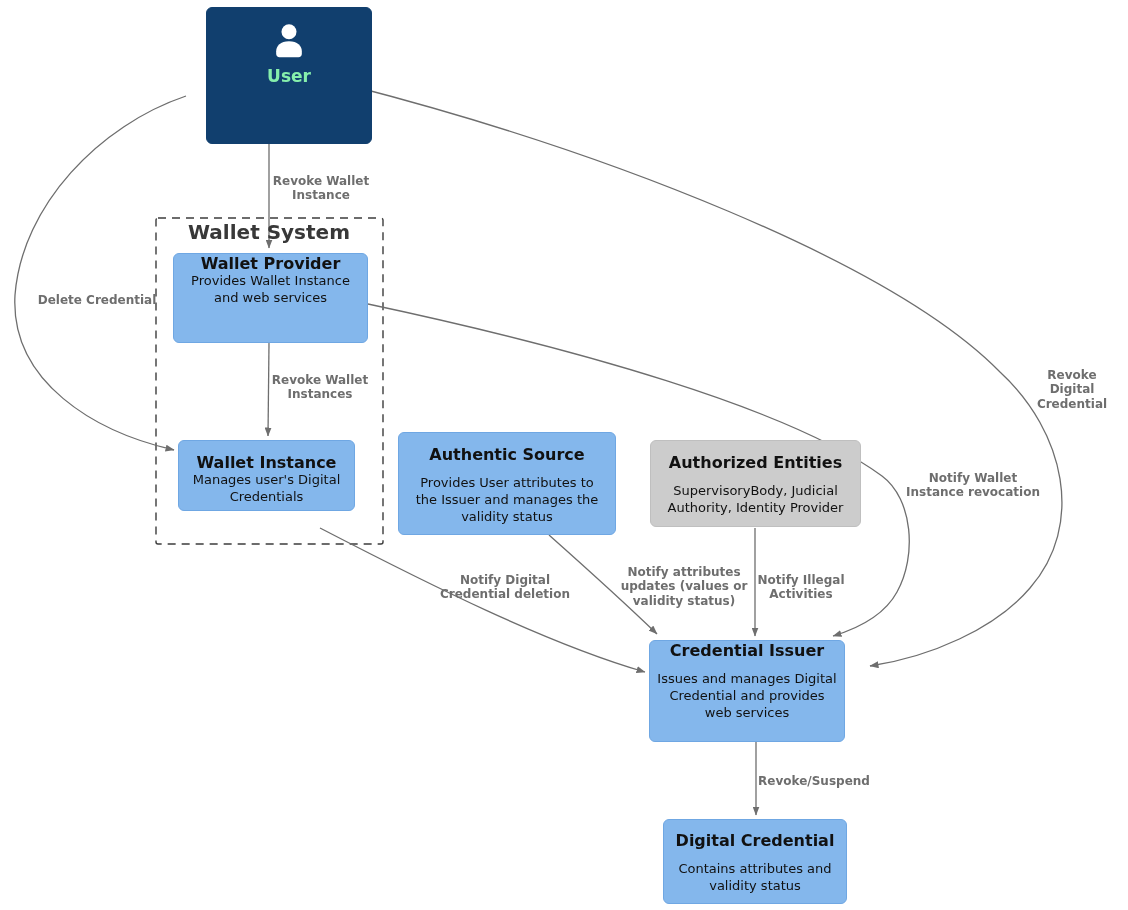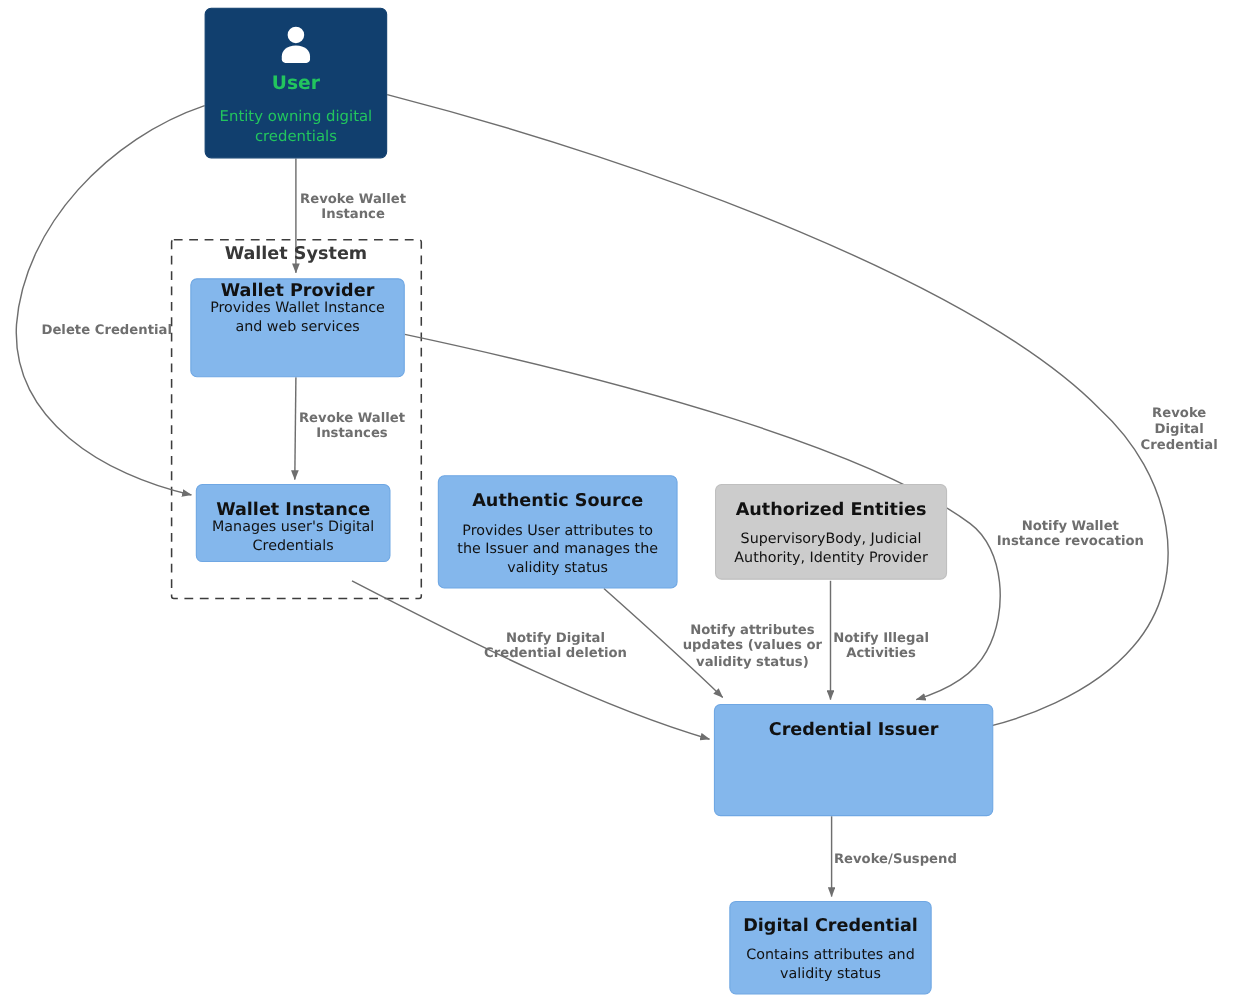--- a/index.html
+++ b/index.html
@@ -55,37 +55,38 @@
     color: var(--text-color);
   }
   .node.gray {
     background: var(--node-gray);
     border: 1px solid var(--node-gray-border);
     color: var(--text-color);
   }
   .node.dark {
     background: var(--node-dark);
     border: 1px solid var(--node-dark);
-    color: #22c55e;
+    color: #86efac;
+    margin-left: 20px;
   }
   .node-title {
     font-size: 16px;
     font-weight: bold;
     line-height: 1.2;
     white-space: pre-line;
   }
   .node-desc {
     font-size: 13px;
     line-height: 1.3;
     white-space: pre-line;
   }
   .cluster-title {
     position: absolute;
     transform: translate(-50%, 0);
-    font-size: 16px;
+    font-size: 20px;
     font-weight: bold;
     color: #383838;
     white-space: nowrap;
   }
   .edge-label {
     position: absolute;
     transform: translate(-50%, -50%);
     font-size: 12px;
     font-weight: bold;
     color: var(--edge-label-color);
@@ -105,21 +106,21 @@
   #node-user .node-title  { font-size: 17px; }
   #node-user .node-desc   { margin-top: 12px; font-size: 13.5px; }
   #node-wallet-provider   { left: 173px; top: 253px; width: 195px; height: 90px;  }
   #node-wallet-provider .node-desc { }
   #node-wallet-instance   { left: 178px; top: 440px; width: 177px; height: 71px;  padding-top: 12px; }
   #node-wallet-instance .node-desc { }
   #node-authentic-source  { left: 398px; top: 432px; width: 218px; height: 103px; padding-top: 12px; }
   #node-authentic-source .node-desc { margin-top: 11px; }
   #node-authorized-entities { left: 650px; top: 440px; width: 211px; height: 87px; padding-top: 12px; }
   #node-authorized-entities .node-desc { margin-top: 11px; }
-  #node-credential-issuer { left: 649px; top: 640px; width: 254px; height: 102px; padding-top: 12px; }
+  #node-credential-issuer { left: 649px; top: 640px; width: 196px; height: 102px; }
   #node-credential-issuer .node-desc { margin-top: 11px; }
   #node-digital-credential { left: 663px; top: 819px; width: 184px; height: 85px; padding-top: 11px; }
   #node-digital-credential .node-desc { margin-top: 11px; }
 
   
   #cluster-title-wallet-system { left: 269px; top: 220px; }
   #lbl-revoke-wallet-instance   { left: 321px;  top: 188px; }
   #lbl-delete-credential        { left: 97px;   top: 300px; }
   #lbl-revoke-wallet-instances  { left: 320px;  top: 387px; }
   #lbl-revoke-digital-credential{ left: 1072px; top: 390px; }
@@ -165,22 +166,20 @@
   <div class="cluster-title" id="cluster-title-wallet-system">Wallet System</div>
 
   <div class="node dark" id="node-user">
     <div class="user-icon-wrap">
       <svg viewBox="0 0 24 24" xmlns="http://www.w3.org/2000/svg">
         <circle cx="12" cy="6.4" r="4.1" fill="#ffffff"></circle>
         <path d="M12 11.6 c-4.6 0 -7 2.6 -7 5.4 v1.5 c0 1 0.8 1.8 1.8 1.8 h10.4 c1 0 1.8 -0.8 1.8 -1.8 v-1.5 c0 -2.8 -2.4 -5.4 -7 -5.4 z" fill="#ffffff"></path>
       </svg>
     </div>
     <div class="node-title">User</div>
-    <div class="node-desc">Entity owning digital
-credentials</div>
   </div>
 
   <div class="node blue" id="node-wallet-provider">
     <div class="node-title">Wallet Provider</div>
     <div class="node-desc">Provides Wallet Instance
 and web services</div>
   </div>
 
   <div class="node blue" id="node-wallet-instance">
     <div class="node-title">Wallet Instance</div>
@@ -196,20 +195,23 @@
   </div>
 
   <div class="node gray" id="node-authorized-entities">
     <div class="node-title">Authorized Entities</div>
     <div class="node-desc">SupervisoryBody, Judicial
 Authority, Identity Provider</div>
   </div>
 
   <div class="node blue" id="node-credential-issuer">
     <div class="node-title">Credential Issuer</div>
+    <div class="node-desc">Issues and manages Digital
+Credential and provides
+web services</div>
   </div>
 
   <div class="node blue" id="node-digital-credential">
     <div class="node-title">Digital Credential</div>
     <div class="node-desc">Contains attributes and
 validity status</div>
   </div>
 
   <div class="edge-label" id="lbl-revoke-wallet-instance">Revoke Wallet
 Instance</div>

